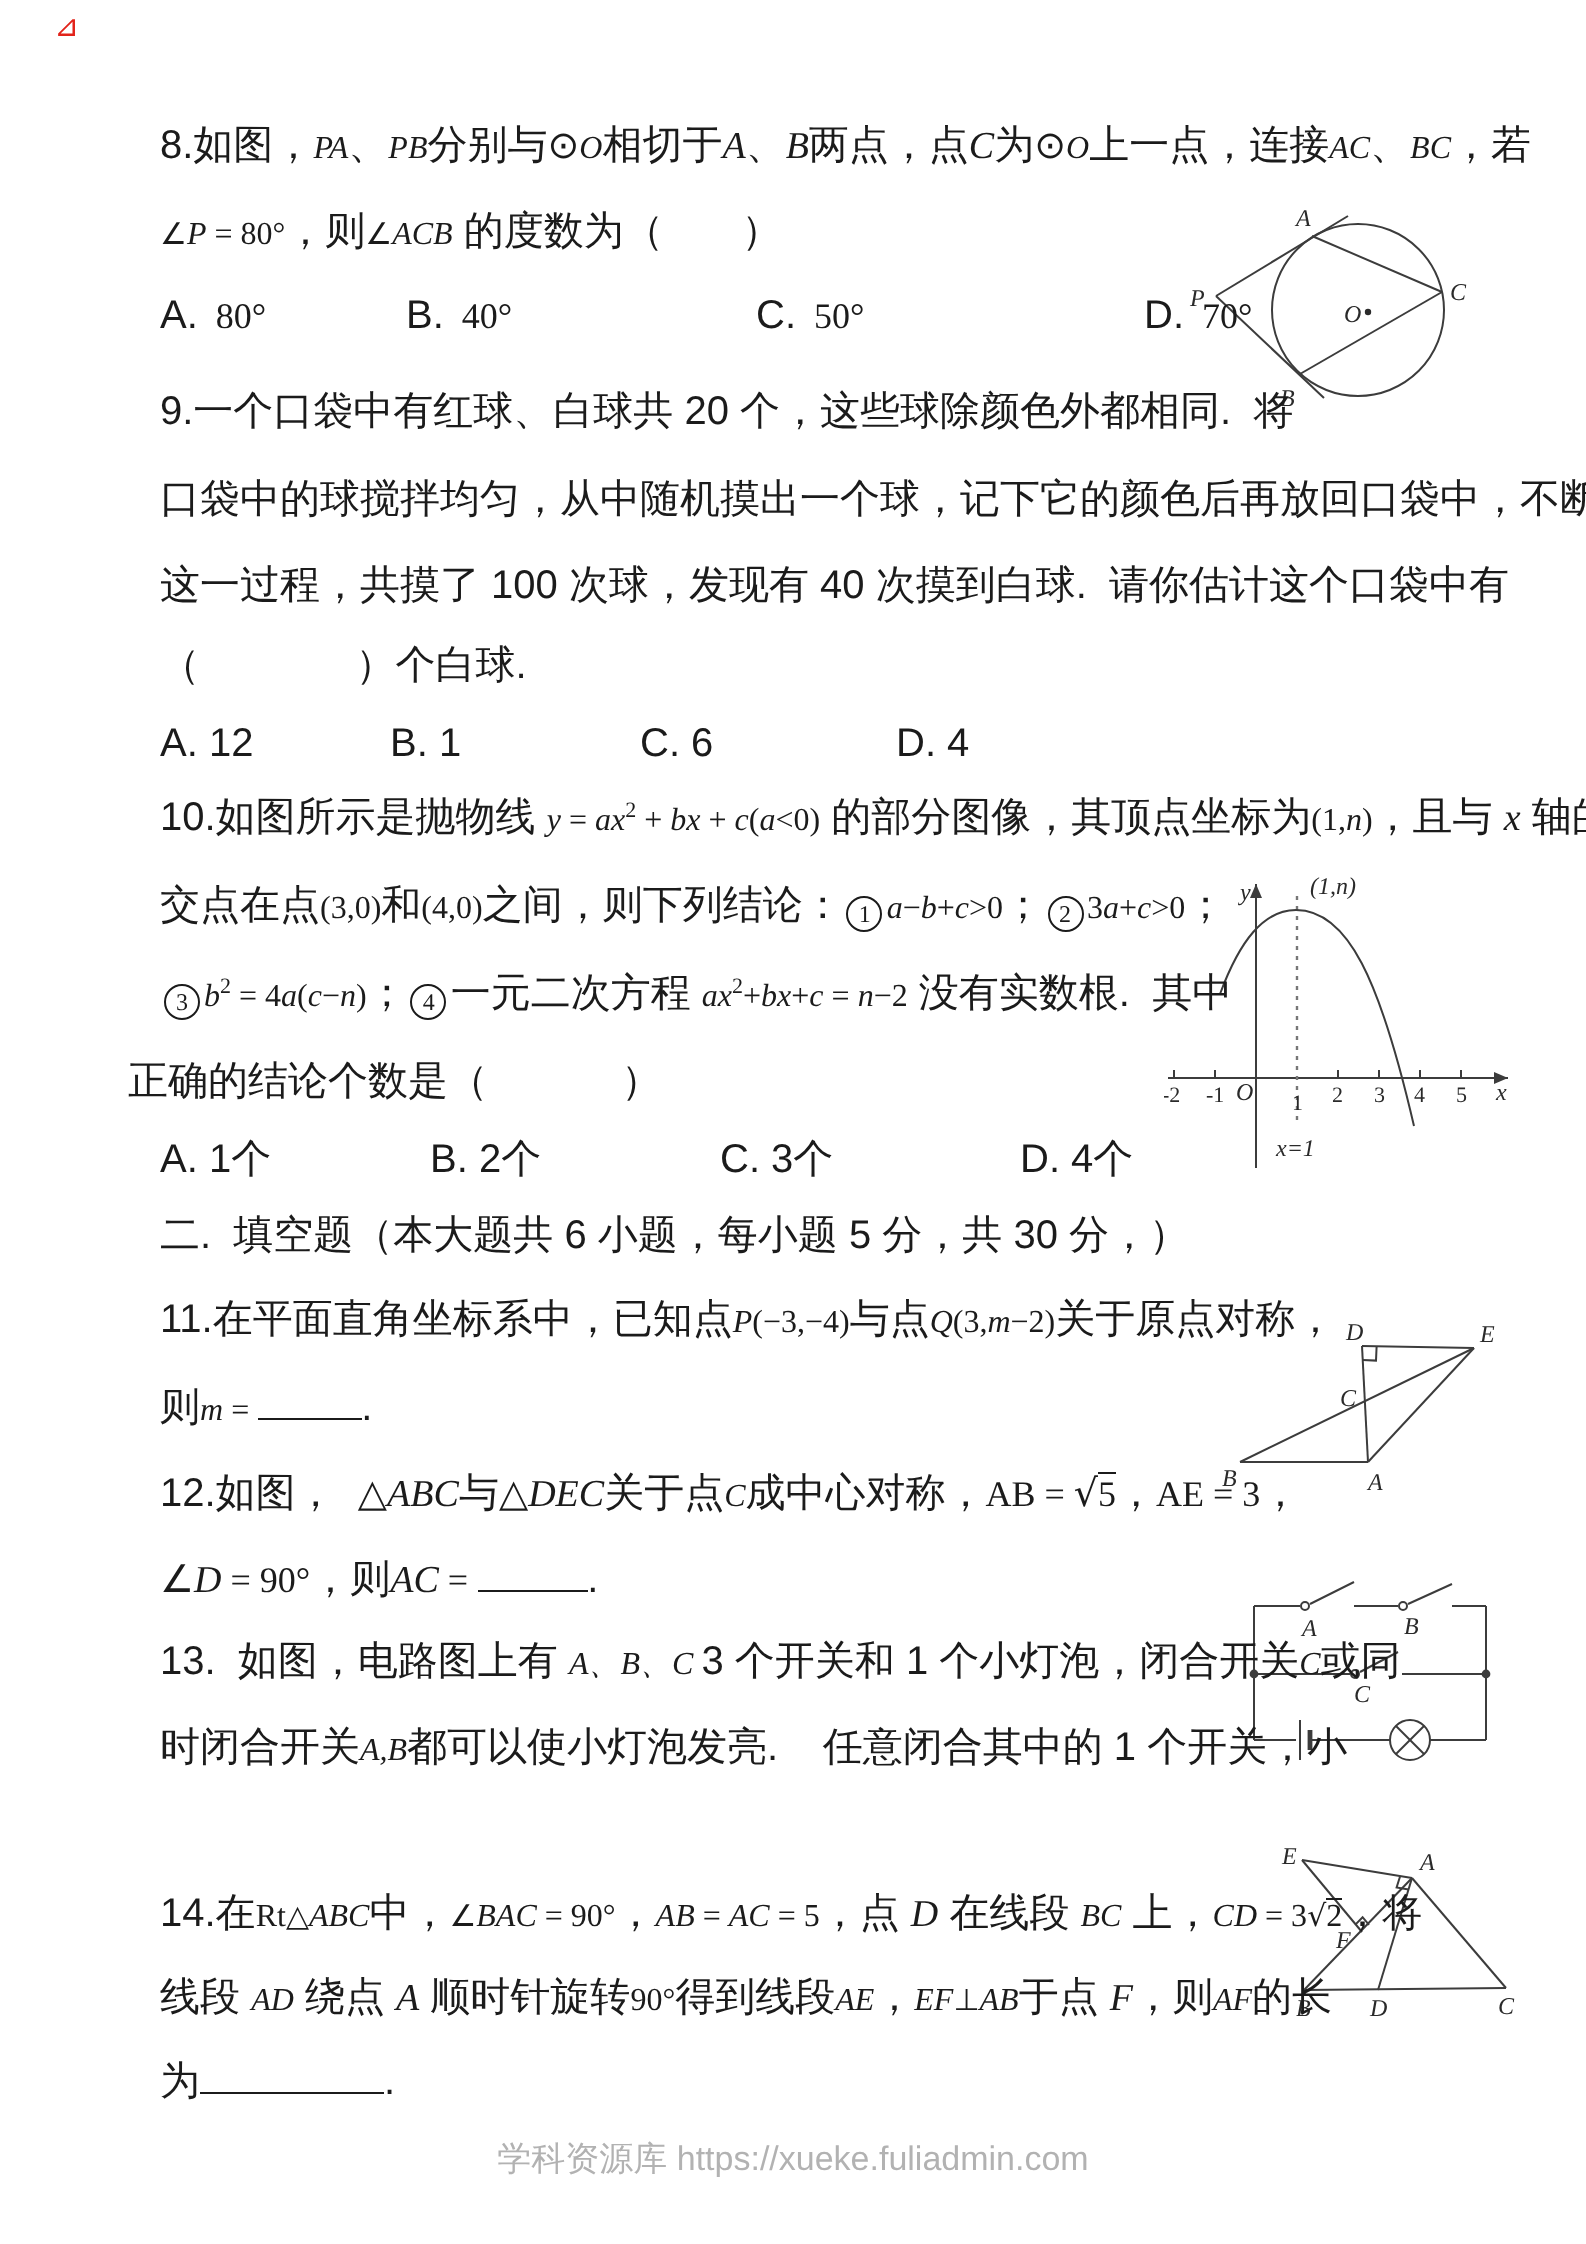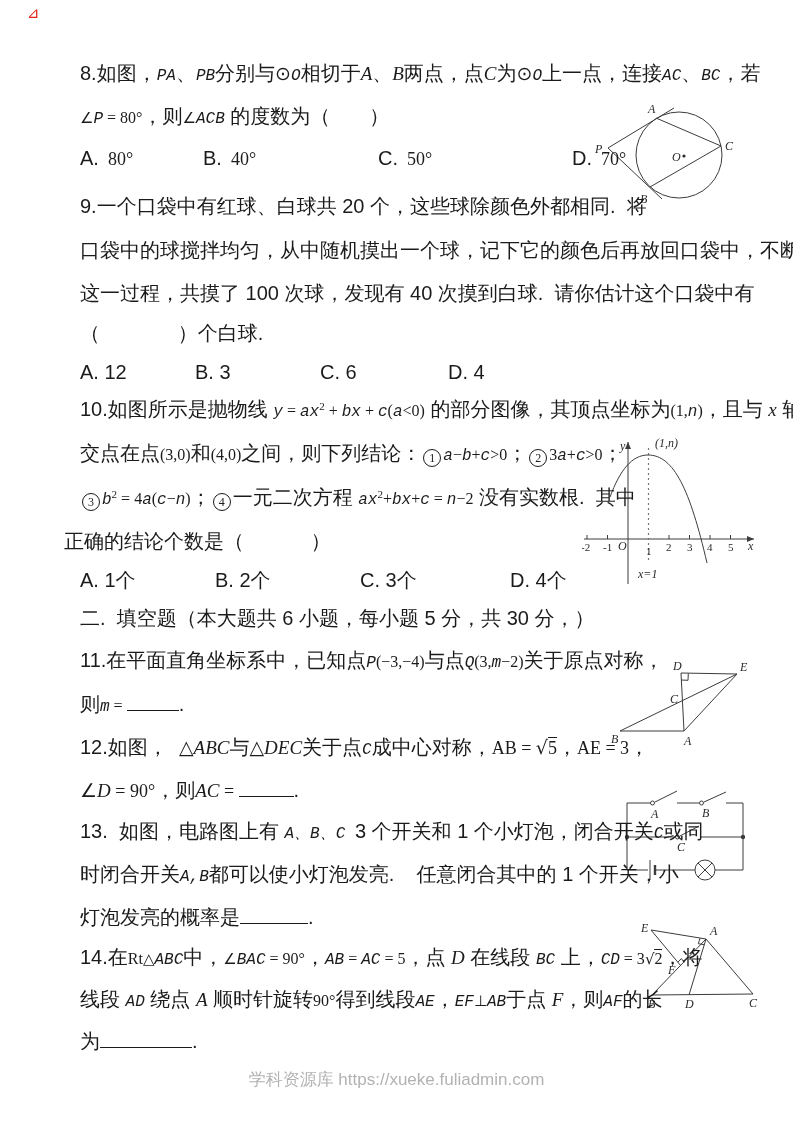--- a/index.html
+++ b/index.html
@@ -2,21 +2,21 @@
 <html><head>
 <meta charset="utf-8">
 <style>
   html,body{margin:0;padding:0;}
   body{width:793px;height:1122px;background:#ffffff;position:relative;overflow:hidden;
        font-family:"Liberation Sans","DejaVu Sans",sans-serif;color:#1b1b1b;}
   #doc{position:absolute;inset:0;}
   .tl{position:absolute;white-space:pre;line-height:1.15;}
   .run{white-space:pre;}
   .cn{font-family:"Liberation Sans","DejaVu Sans",sans-serif;font-size:20px;color:#1b1b1b;}
-  .m {font-family:Liberation Mono, monospace;font-style:italic;font-size:16px;}
+  .m {font-family:Liberation Serif, serif;font-style:italic;font-size:16px;}
   .M {font-family:"Liberation Serif","DejaVu Serif",serif;font-style:italic;font-size:19px;}
   .r {font-family:"Liberation Serif","DejaVu Serif",serif;font-size:16px;}
   .R {font-family:"Liberation Serif","DejaVu Serif",serif;font-size:18px;}
   .sy{font-family:"DejaVu Sans",sans-serif;font-size:15px;}
   .SY{font-family:"DejaVu Sans",sans-serif;font-size:19px;}
   .sup{font-family:"Liberation Serif","DejaVu Serif",serif;font-size:11px;vertical-align:super;}
   .ovl{border-top:1px solid #1b1b1b;}
   .circ{display:inline-block;width:16px;height:16px;line-height:16px;border:1px solid #1b1b1b;
         border-radius:50%;text-align:center;font-family:"Liberation Serif","DejaVu Serif",serif;
         font-size:12px;vertical-align:-2px;margin:0 2px;}
@@ -160,35 +160,34 @@
     <div class="tl" style="left: 80px; top: 105px;"><span class="run sy">∠</span><span class="run m">P</span><span class="run r"> = 80°</span><span class="run cn">，则</span><span class="run sy">∠</span><span class="run m">ACB</span><span class="run cn"> 的度数为（       ）</span></div>
     <div class="tl" style="left: 80px; top: 147px;"><span class="run cn">A.</span><span class="run R">  80°</span></div>
     <div class="tl" style="left: 203px; top: 147px;"><span class="run cn">B.</span><span class="run R">  40°</span></div>
     <div class="tl" style="left: 378px; top: 147px;"><span class="run cn">C.</span><span class="run R">  50°</span></div>
     <div class="tl" style="left: 572px; top: 147px;"><span class="run cn">D.</span><span class="run R">  70°</span></div>
     <div class="tl" style="left: 80px; top: 195px;"><span class="run cn">9.一个口袋中有红球、白球共 20 个，这些球除颜色外都相同.  将</span></div>
     <div class="tl" style="left: 80px; top: 239px;"><span class="run cn">口袋中的球搅拌均匀，从中随机摸出一个球，记下它的颜色后再放回口袋中，不断重复</span></div>
     <div class="tl" style="left: 80px; top: 282px; text-align: center;"><span class="run cn">这一过程，共摸了 100 次球，发现有 40 次摸到白球.  请你估计这个口袋中有</span></div>
     <div class="tl" style="left: 80px; top: 322px;"><span class="run cn">（              ）个白球.</span></div>
     <div class="tl" style="left: 80px; top: 361px;"><span class="run cn">A. 12</span></div>
-    <div class="tl" style="left: 195px; top: 361px;"><span class="run cn">B. 3</span></div>
+    <div class="tl" style="left: 195px; top: 361px;"><span class="run cn">B. 1</span></div>
     <div class="tl" style="left: 320px; top: 361px;"><span class="run cn">C. 6</span></div>
     <div class="tl" style="left: 448px; top: 361px;"><span class="run cn">D. 4</span></div>
     <div class="tl" style="left: 80px; top: 398px;"><span class="run cn">10.如图所示是抛物线 </span><span class="run m">y</span><span class="run r"> = </span><span class="run m">ax</span><span class="run sup">2</span><span class="run r"> + </span><span class="run m">bx</span><span class="run r"> + </span><span class="run m">c</span><span class="run r">(</span><span class="run m">a</span><span class="run r">&lt;0)</span><span class="run cn"> 的部分图像，其顶点坐标为</span><span class="run r">(1,</span><span class="run m">n</span><span class="run r">)</span><span class="run cn">，且与 </span><span class="run M">x</span><span class="run cn"> 轴的一个</span></div>
     <div class="tl" style="left: 80px; top: 442px;"><span class="run cn">交点在点</span><span class="run r">(3,0)</span><span class="run cn">和</span><span class="run r">(4,0)</span><span class="run cn">之间，则下列结论：</span><span class="run circ">1</span><span class="run m">a</span><span class="run r">−</span><span class="run m">b</span><span class="run r">+</span><span class="run m">c</span><span class="run r">&gt;0</span><span class="run cn">；</span><span class="run circ">2</span><span class="run r">3</span><span class="run m">a</span><span class="run r">+</span><span class="run m">c</span><span class="run r">&gt;0</span><span class="run cn">；</span></div>
     <div class="tl" style="left: 80px; top: 486px;"><span class="run circ">3</span><span class="run m">b</span><span class="run sup">2</span><span class="run r"> = 4</span><span class="run m">a</span><span class="run r">(</span><span class="run m">c</span><span class="run r">−</span><span class="run m">n</span><span class="run r">)</span><span class="run cn">；</span><span class="run circ">4</span><span class="run cn">一元二次方程 </span><span class="run m">ax</span><span class="run sup">2</span><span class="run r">+</span><span class="run m">bx</span><span class="run r">+</span><span class="run m">c</span><span class="run r"> = </span><span class="run m">n</span><span class="run r">−2</span><span class="run cn"> 没有实数根.  其中</span></div>
     <div class="tl" style="left: 64px; top: 530px;"><span class="run cn">正确的结论个数是（            ）</span></div>
     <div class="tl" style="left: 80px; top: 569px;"><span class="run cn">A. 1个</span></div>
     <div class="tl" style="left: 215px; top: 569px;"><span class="run cn">B. 2个</span></div>
     <div class="tl" style="left: 360px; top: 569px;"><span class="run cn">C. 3个</span></div>
     <div class="tl" style="left: 510px; top: 569px;"><span class="run cn">D. 4个</span></div>
     <div class="tl" style="left: 80px; top: 607px;"><span class="run cn">二.  填空题（本大题共 6 小题，每小题 5 分，共 30 分，）</span></div>
     <div class="tl" style="left: 80px; top: 649px;"><span class="run cn">11.在平面直角坐标系中，已知点</span><span class="run m">P</span><span class="run r">(−3,−4)</span><span class="run cn">与点</span><span class="run m">Q</span><span class="run r">(3,</span><span class="run m">m</span><span class="run r">−2)</span><span class="run cn">关于原点对称，</span></div>
     <div class="tl" style="left: 80px; top: 693px;"><span class="run cn">则</span><span class="run m">m</span><span class="run r"> = </span><span class="blank" style="width: 52px;"></span><span class="run cn">.</span></div>
     <div class="tl" style="left: 80px; top: 736px;"><span class="run cn">12.如图，  </span><span class="run SY">△</span><span class="run M">ABC</span><span class="run cn">与</span><span class="run SY">△</span><span class="run M">DEC</span><span class="run cn">关于点</span><span class="run m">C</span><span class="run cn">成中心对称，</span><span class="run R">AB = </span><span class="run SY">√</span><span class="run R ovl">5</span><span class="run cn">，</span><span class="run R">AE = 3</span><span class="run cn">，</span></div>
     <div class="tl" style="left: 80px; top: 779px;"><span class="run SY">∠</span><span class="run M">D</span><span class="run R"> = 90°</span><span class="run cn">，则</span><span class="run M">AC</span><span class="run R"> = </span><span class="blank" style="width: 55px;"></span><span class="run cn">.</span></div>
     <div class="tl" style="left: 80px; top: 820px; text-align: center;"><span class="run cn">13.  如图，电路图上有 </span><span class="run m">A、B、C </span><span class="run cn">3 个开关和 1 个小灯泡，闭合开关</span><span class="run m">C</span><span class="run cn">或同</span></div>
     <div class="tl" style="left: 80px; top: 863px;"><span class="run cn">时闭合开关</span><span class="run m">A,B</span><span class="run cn">都可以使小灯泡发亮.    任意闭合其中的 1 个开关，小</span></div>
-    <div class="tl" style="left: 80px; top: 906px;"><span class="run cn">灯泡发亮的概率是</span><span class="blank" style="width: 68px;"></span><span class="run cn">.</span></div>
     <div class="tl" style="left: 80px; top: 946px;"><span class="run cn">14.在</span><span class="run r">Rt</span><span class="run sy">△</span><span class="run m">ABC</span><span class="run cn">中，</span><span class="run sy">∠</span><span class="run m">BAC</span><span class="run r"> = 90°</span><span class="run cn">，</span><span class="run m">AB</span><span class="run r"> = </span><span class="run m">AC</span><span class="run r"> = 5</span><span class="run cn">，点 </span><span class="run M">D</span><span class="run cn"> 在线段 </span><span class="run m">BC</span><span class="run cn"> 上，</span><span class="run m">CD</span><span class="run r"> = 3</span><span class="run sy">√</span><span class="run r ovl">2</span><span class="run cn">，将</span></div>
     <div class="tl" style="left: 80px; top: 988px;"><span class="run cn">线段 </span><span class="run m">AD</span><span class="run cn"> 绕点 </span><span class="run M">A</span><span class="run cn"> 顺时针旋转</span><span class="run r">90°</span><span class="run cn">得到线段</span><span class="run m">AE</span><span class="run cn">，</span><span class="run m">EF</span><span class="run sy">⊥</span><span class="run m">AB</span><span class="run cn">于点 </span><span class="run M">F</span><span class="run cn">，则</span><span class="run m">AF</span><span class="run cn">的长</span></div>
     <div class="tl" style="left: 80px; top: 1030px;"><span class="run cn">为</span><span class="blank" style="width: 92px;"></span><span class="run cn">.</span></div>
   </div>
 
 </body></html>

